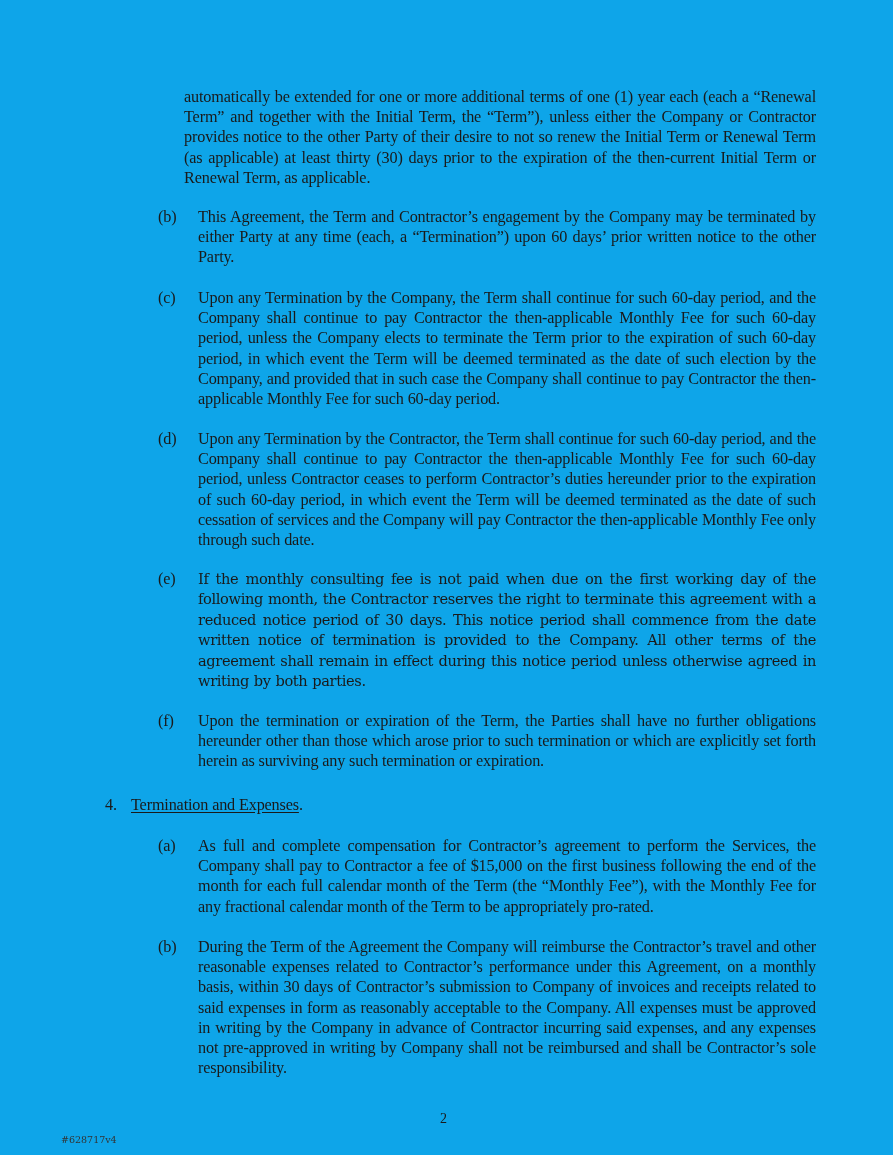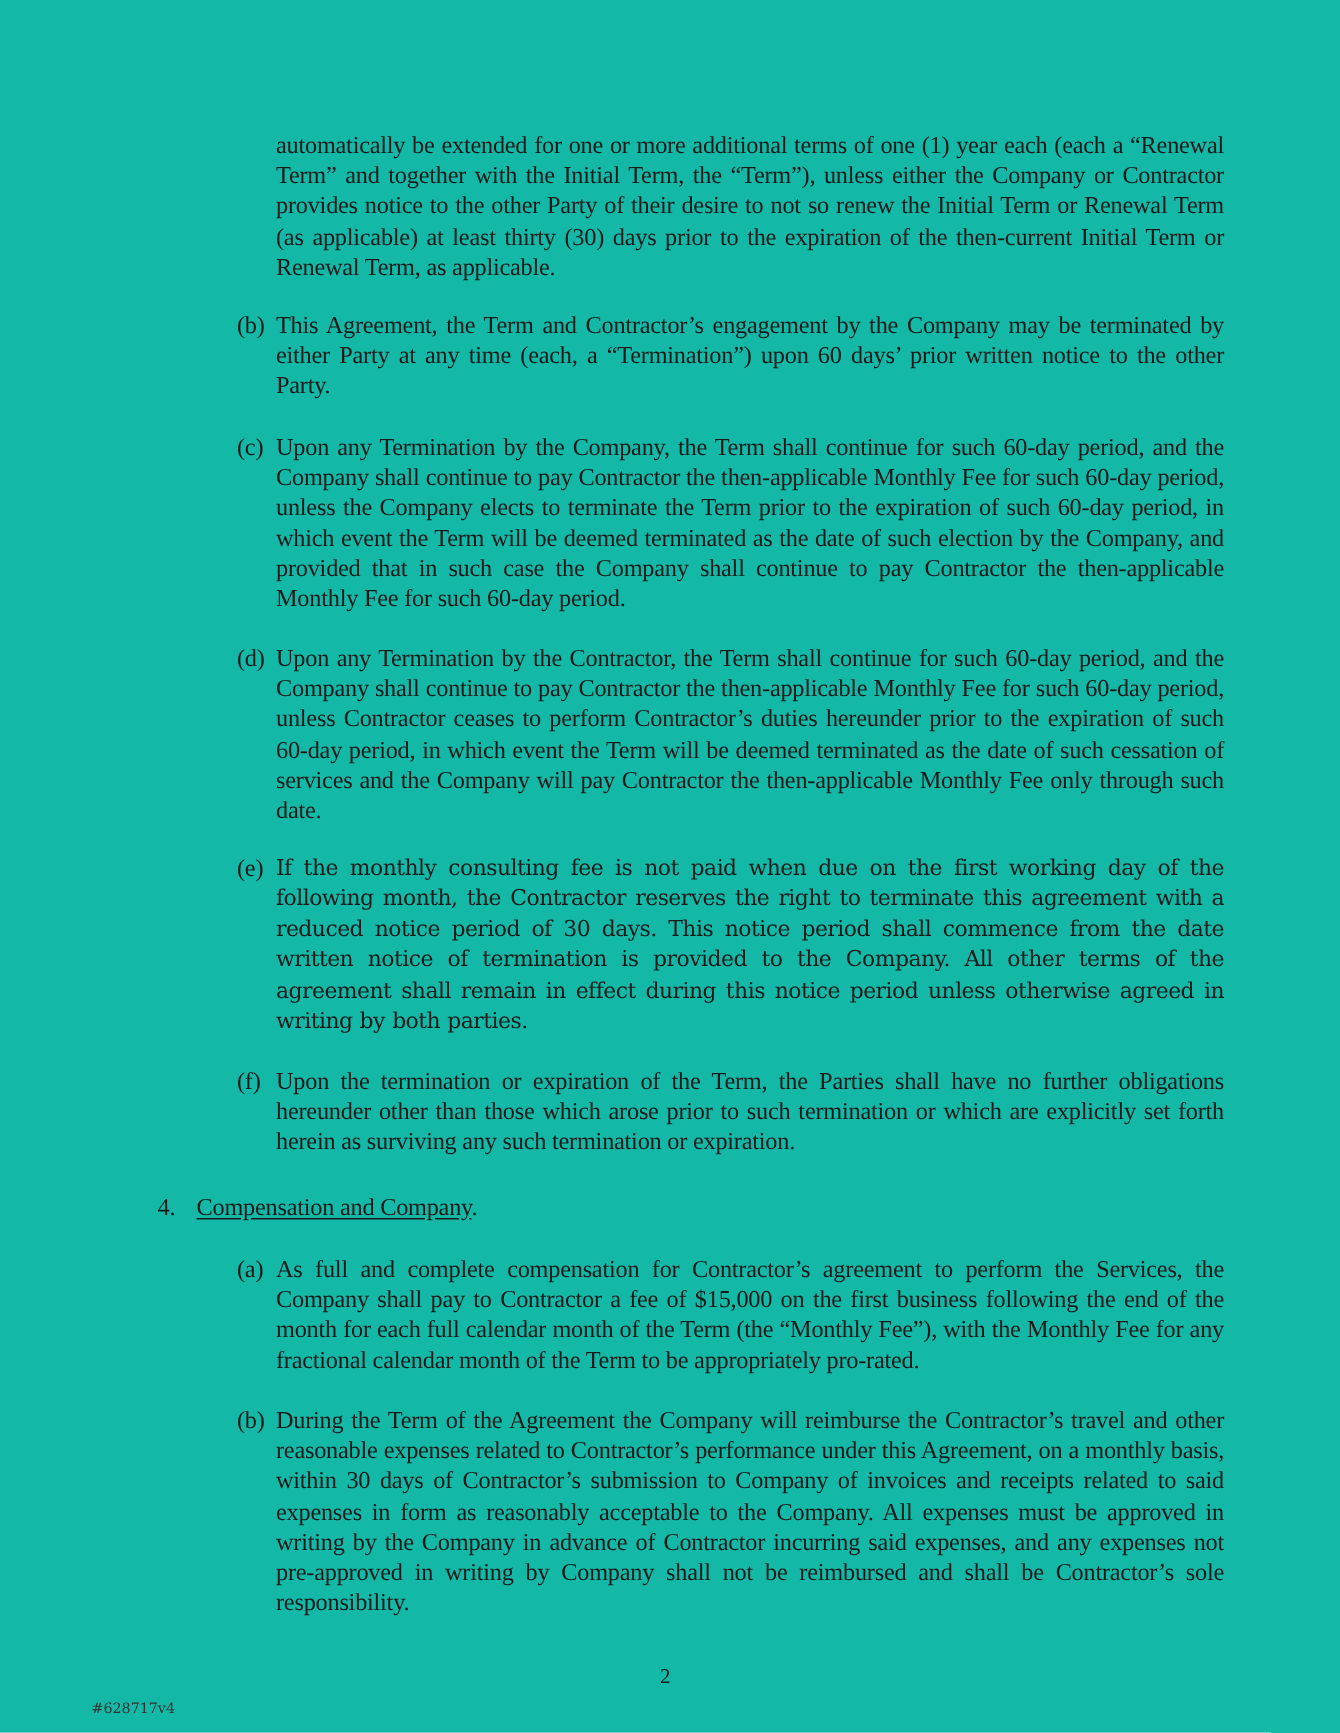--- a/index.html
+++ b/index.html
@@ -11,21 +11,21 @@
     width: 893px;
     height: 1155px;
     position: relative;
     overflow: hidden;
     color: #1a1a1a;
   }
   .page {
     position: absolute;
     left: 0; top: 0;
     width: 893px; height: 1155px;
-    background: #14b8a6;
+    background: #0ea5e9;
   }
   .serif {
     font-family: "Liberation Serif", "DejaVu Serif", serif;
     font-size: 16.2px;
     line-height: 20.2px;
     letter-spacing: -0.15px;
   }
   .body-alt {
     font-family: "DejaVu Serif", "Liberation Serif", serif;
     font-size: 14.6px;
@@ -44,21 +44,21 @@
     left: 158px;
     width: 658px;
   }
   .item .label {
     position: absolute;
     left: 0;
     top: 0;
     width: 26px;
   }
   .item .text {
-    margin-left: 26px;
+    margin-left: 40px;
     text-align: justify;
     text-align-last: left;
   }
   .section-head {
     position: absolute;
     left: 105px;
     top: 795px;
     width: 400px;
   }
   .section-head .num {
@@ -119,21 +119,21 @@
     <div class="text">If the monthly consulting fee is not paid when due on the first working day of the following month, the Contractor reserves the right to terminate this agreement with a reduced notice period of 30 days. This notice period shall commence from the date written notice of termination is provided to the Company. All other terms of the agreement shall remain in effect during this notice period unless otherwise agreed in writing by both parties.</div>
   </div>
 
   <div class="item serif" style="top:711px;">
     <span class="label">(f)</span>
     <div class="text">Upon the termination or expiration of the Term, the Parties shall have no further obligations hereunder other than those which arose prior to such termination or which are explicitly set forth herein as surviving any such termination or expiration.</div>
   </div>
 
   <div class="section-head serif">
     <span class="num">4.</span>
-    <span class="title"><u>Compensation and Company</u><span>.</span></span>
+    <span class="title"><u>Termination and Expenses</u><span>.</span></span>
   </div>
 
   <div class="item serif" style="top:836px;">
     <span class="label">(a)</span>
     <div class="text">As full and complete compensation for Contractor’s agreement to perform the Services, the Company shall pay to Contractor a fee of $15,000 on the first business following the end of the month for each full calendar month of the Term (the “Monthly Fee”), with the Monthly Fee for any fractional calendar month of the Term to be appropriately pro-rated.</div>
   </div>
 
   <div class="item serif" style="top:937px;">
     <span class="label">(b)</span>
     <div class="text">During the Term of the Agreement the Company will reimburse the Contractor’s travel and other reasonable expenses related to Contractor’s performance under this Agreement, on a monthly basis, within 30 days of Contractor’s submission to Company of invoices and receipts related to said expenses in form as reasonably acceptable to the Company. All expenses must be approved in writing by the Company in advance of Contractor incurring said expenses, and any expenses not pre-approved in writing by Company shall not be reimbursed and shall be Contractor’s sole responsibility.</div>

